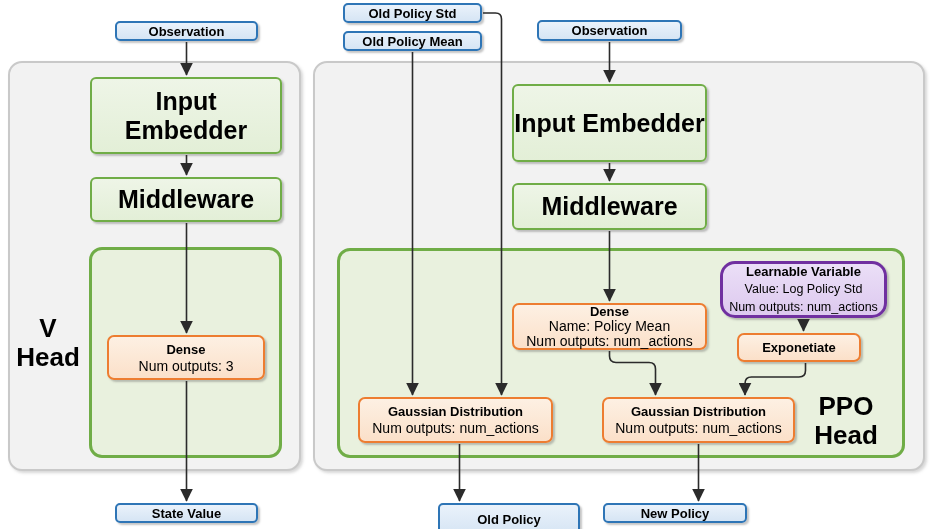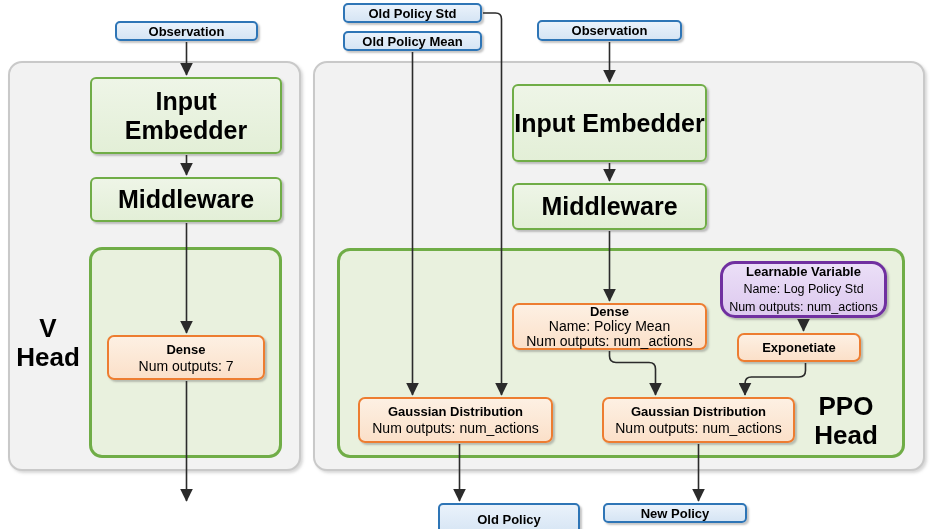--- a/index.html
+++ b/index.html
@@ -90,23 +90,26 @@
   <div class="abs node greenbox" style="left:90px;top:77px;width:192px;height:77px;">
     <span>Input Embedder</span>
   </div>
 
   <div class="abs node greenbox" style="left:90px;top:177px;width:192px;height:45px;">
     <span>Middleware</span>
   </div>
 
   <div class="abs node orange" style="left:107px;top:335px;width:158px;height:45px;">
     <span class="title">Dense</span>
-    <span class="sub">Num outputs: 7</span>
+    <span class="sub">Num outputs: 3</span>
   </div>
 
+  <div class="abs node blue" style="left:115px;top:503px;width:143px;height:20px;">
+    <span>State Value</span>
+  </div>
 
   <div class="abs container-gray" style="left:313px;top:61px;width:612px;height:410px;"></div>
 
   <div class="abs container-green" style="left:337px;top:248px;width:568px;height:210px;"></div>
 
   <div class="abs head-label" style="left:801px;top:392px;width:90px;">
     <div>PPO</div>
     <div>Head</div>
   </div>
 
@@ -131,21 +134,21 @@
   </div>
 
   <div class="abs node orange tight" style="left:512px;top:303px;width:195px;height:47px;">
     <span class="title">Dense</span>
     <span class="sub">Name: Policy Mean</span>
     <span class="sub">Num outputs: num_actions</span>
   </div>
 
   <div class="abs node purple" style="left:720px;top:261px;width:167px;height:57px;">
     <span class="title">Learnable Variable</span>
-    <span class="sub-t">Name: Log Policy Std</span>
+    <span class="sub-t">Value: Log Policy Std</span>
     <span class="sub-t">Num outputs: num_actions</span>
   </div>
 
   <div class="abs node orange" style="left:737px;top:333px;width:124px;height:29px;">
     <span class="title">Exponetiate</span>
   </div>
 
   <div class="abs node orange" style="left:358px;top:397px;width:195px;height:46px;">
     <span class="title">Gaussian Distribution</span>
     <span class="sub">Num outputs: num_actions</span>

